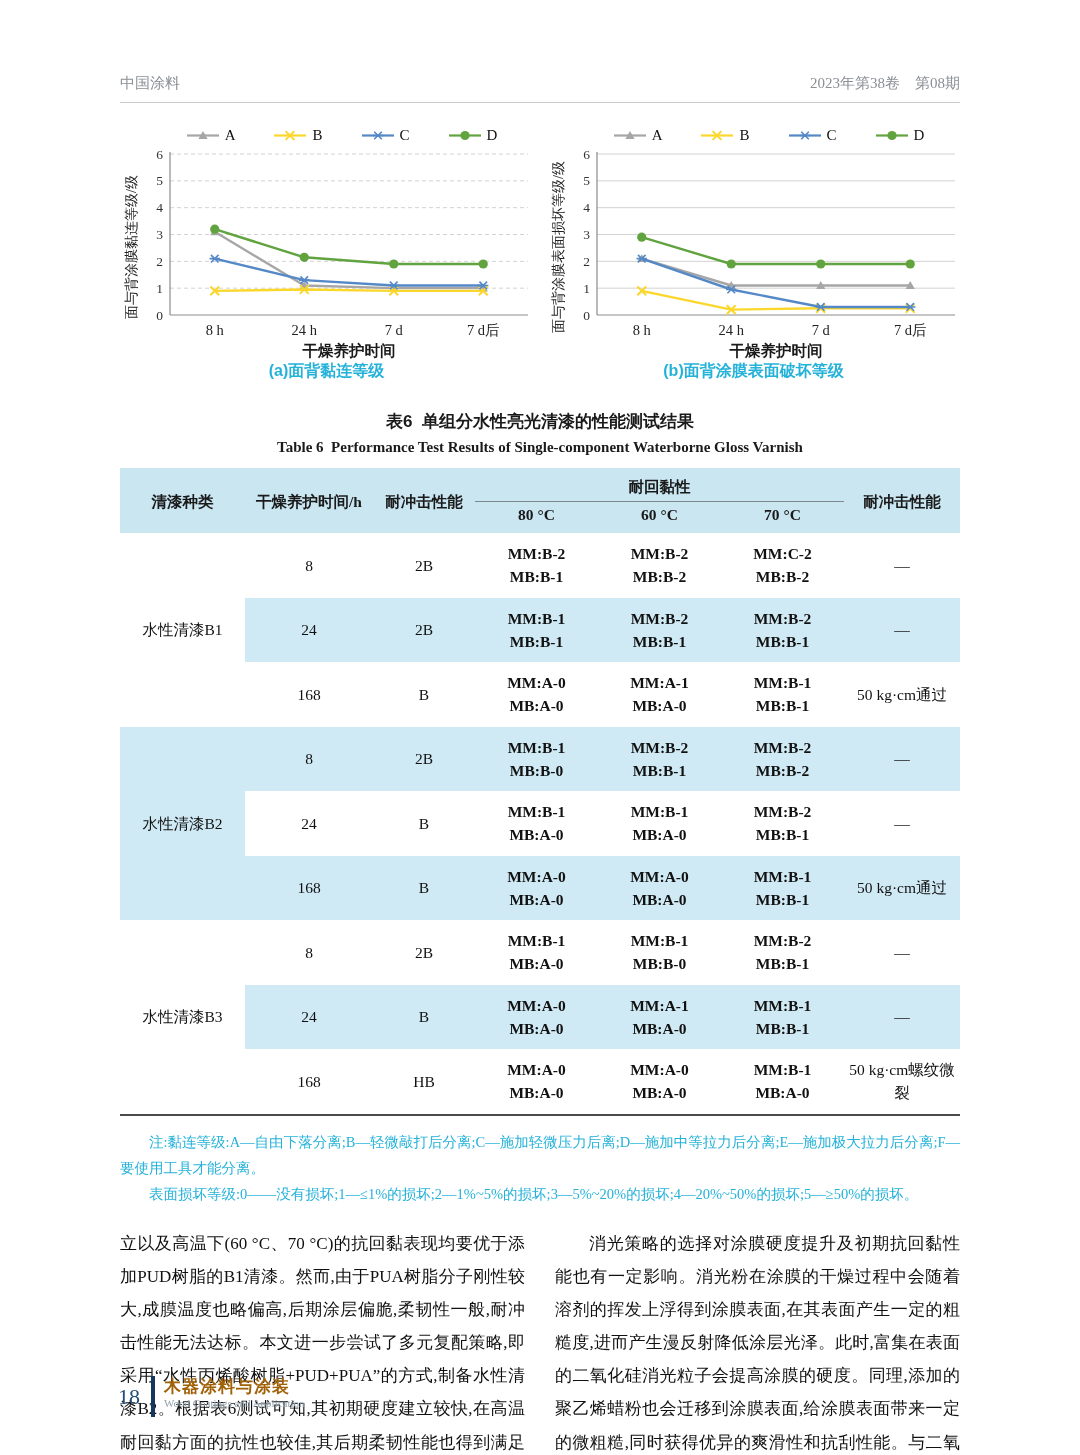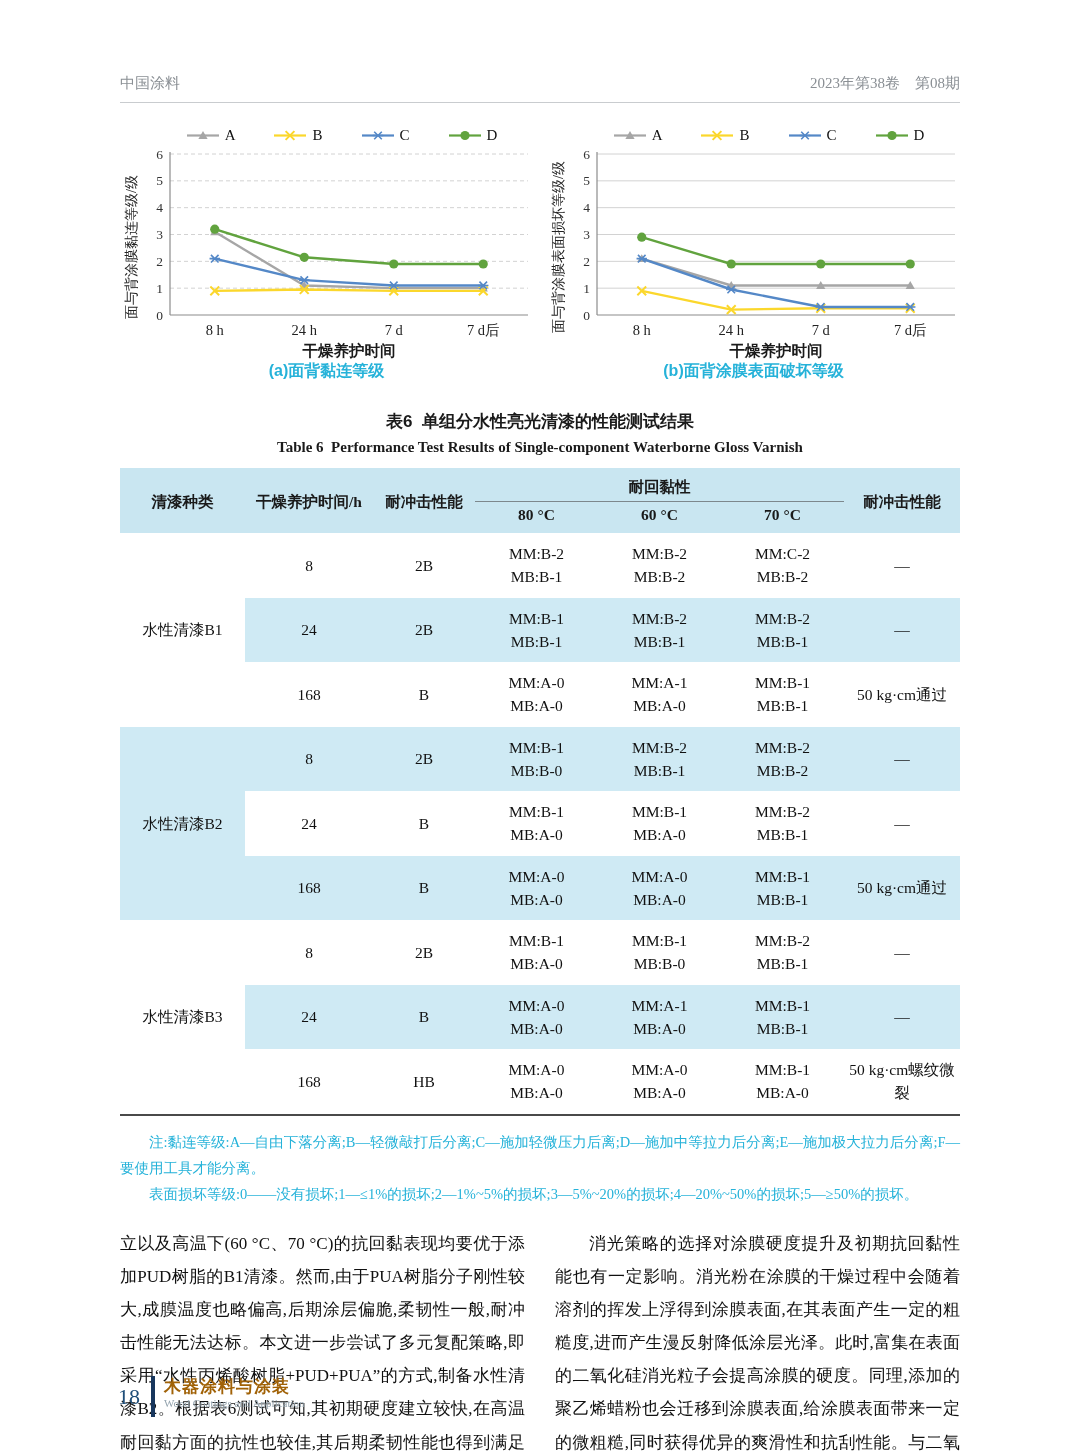--- a/index.html
+++ b/index.html
@@ -57,21 +57,21 @@
   table.perf{
     width:100%;border-collapse:collapse;margin-top:12px;
     font-size:15.5px;text-align:center;border-bottom:2px solid #4a4a4a;
   }
   table.perf th{background:#c9e6f1;font-weight:bold;padding:5px 2px;color:#1a1a1a;}
   table.perf thead tr:first-child th{padding-top:9px;}
   table.perf th.span-h{padding:9px 10px 3px;border-bottom:1px solid #7d888d;}
   table.perf thead tr:last-child th{padding-bottom:9px;padding-top:4px;}
   table.perf td{padding:9px 2px;line-height:1.5;background:#ffffff;}
   table.perf td.shade{background:#cfeaf4;}
-  .cell-line{display:block;}
+  .cell-line{display:block;font-weight:bold;}
 
   
   .notes{margin-top:13px;color:#25b2d9;font-size:14.5px;line-height:1.8;text-align:justify;}
   .notes p{margin:0;text-indent:2em;}
 
   
   .body-cols{display:flex;gap:30px;margin-top:20px;}
   .col{flex:1;font-size:17px;line-height:1.95;text-align:justify;color:#101010;}
   .col p{margin:0;}
   .col p.indent{text-indent:2em;}

